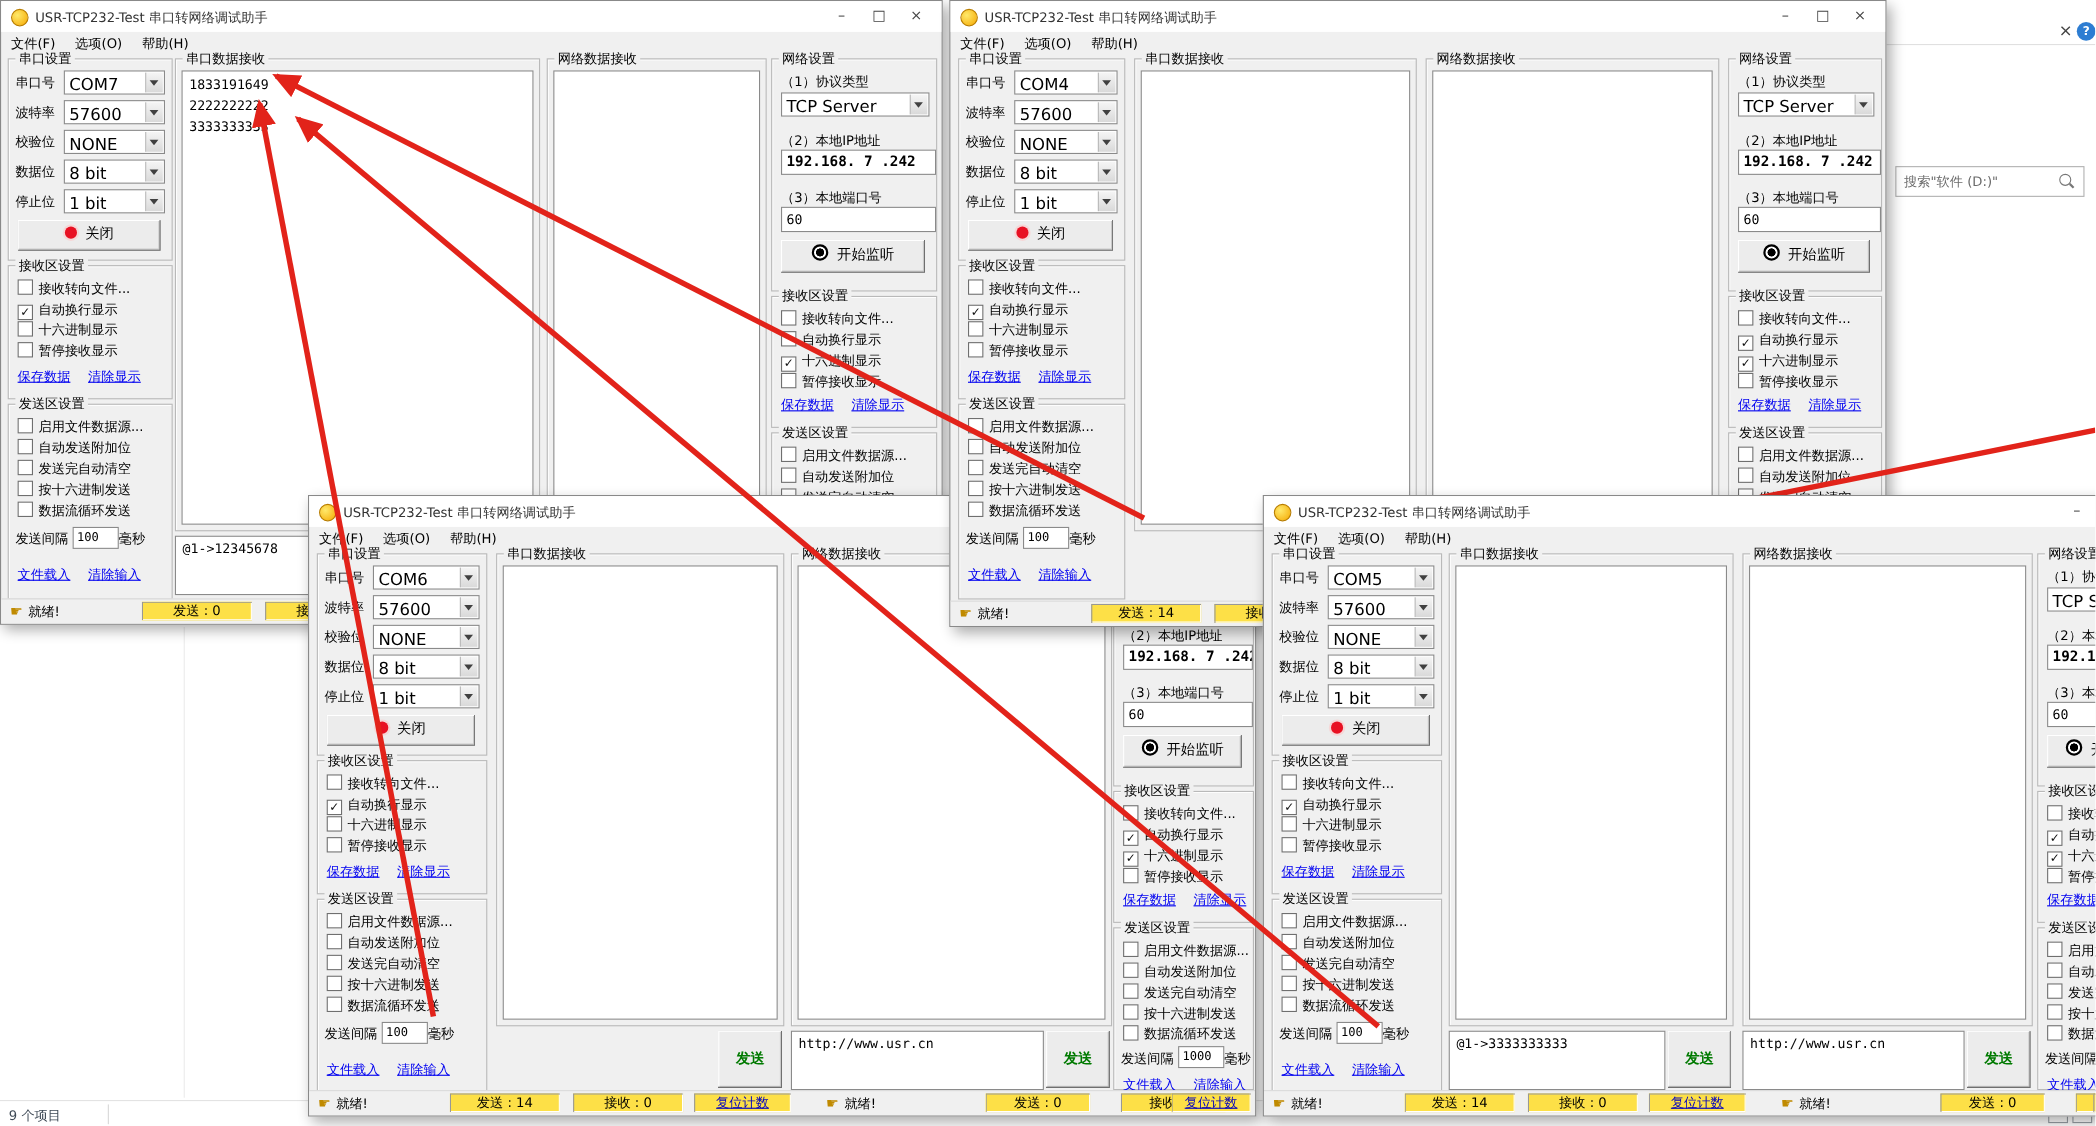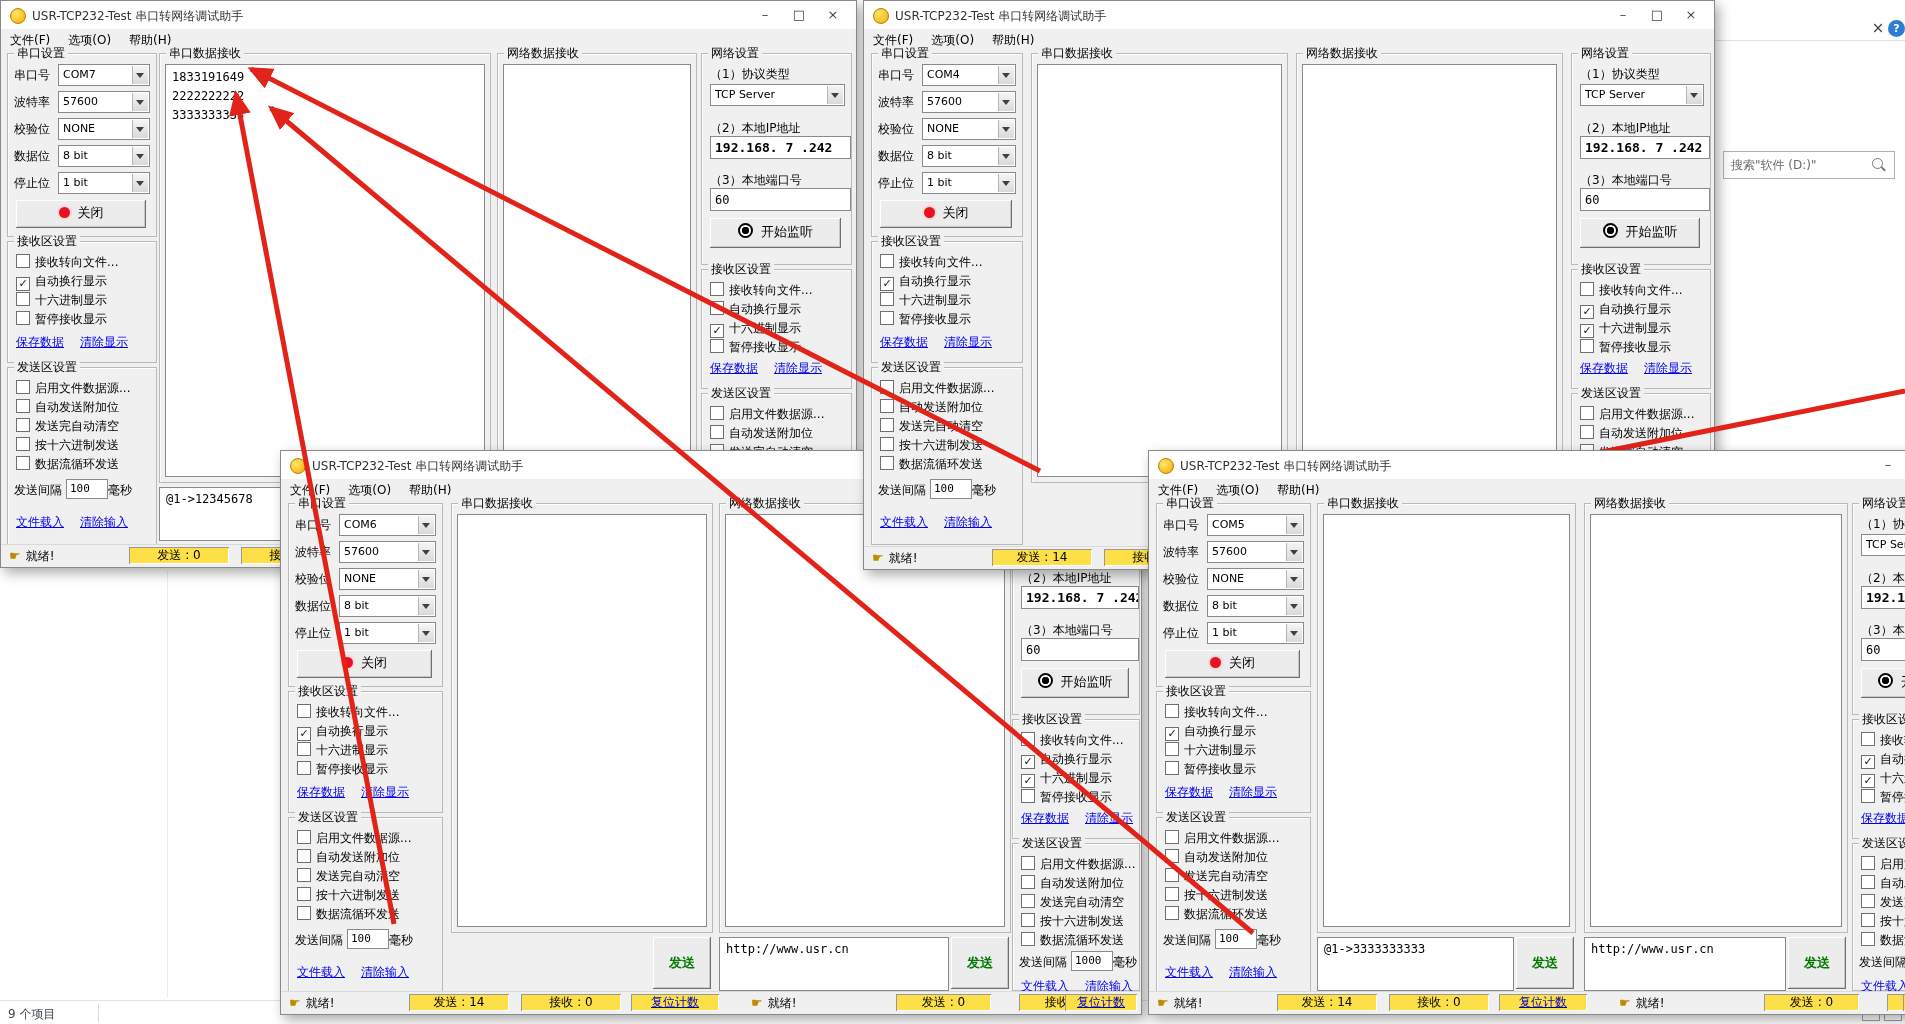--- a/index.html
+++ b/index.html
@@ -11,21 +11,21 @@
   .appic{position:absolute;left:9px;top:7px;width:14px;height:14px;border-radius:50%;
          background:radial-gradient(circle at 35% 35%,#ffe96b,#f5a800);border:1px solid #b97e00;}
   .tt{position:absolute;left:31px;top:7px;font-size:12px;color:#333;white-space:nowrap;}
   .ctr{position:absolute;top:0;width:34px;height:28px;line-height:28px;text-align:center;font-size:13px;color:#444;}
   .mb{position:absolute;left:0;top:28px;right:0;height:22px;}
   .mb .mi{display:inline-block;padding:3px 9px 0 9px;font-size:12px;}
   .grp{position:absolute;border:1px solid #b9b9b9;box-shadow:inset 1px 1px 0 #fdfdfd;}
   .gl{position:absolute;top:-8px;left:6px;background:#f0f0f0;padding:0 3px;font-size:12px;line-height:15px;white-space:nowrap;}
   .flab{position:absolute;font-size:12px;white-space:nowrap;}
   .combo{position:absolute;height:20px;background:#fff;border:1px solid #8a8a8a;}
-  .cv{position:absolute;left:4px;top:3px;font-size:11px;white-space:nowrap;}
+  .cv{position:absolute;left:4px;top:3px;font-size:15px;white-space:nowrap;}
   .cb{position:absolute;right:1px;top:1px;bottom:1px;width:15px;background:linear-gradient(#f5f5f5,#d9d9d9);border-left:1px solid #b5b5b5;}
   .cb:after{content:"";position:absolute;left:3px;top:7px;border:4px solid transparent;border-top:5px solid #404040;}
   .chk{position:absolute;white-space:nowrap;font-size:12px;}
   .bx{display:inline-block;width:12px;height:12px;background:#fff;border:1px solid #6f6f6f;margin-right:5px;
       vertical-align:-2px;font-size:11px;line-height:11px;text-align:center;font-weight:bold;color:#111;}
   .lnk{position:absolute;color:#0000f0;text-decoration:underline;font-size:12px;white-space:nowrap;cursor:pointer;}
   .btn{position:absolute;background:#ececec;box-shadow:inset -1px -1px 0 #6f6f6f,inset 1px 1px 0 #fff,inset -2px -2px 0 #c9c9c9;
        text-align:center;font-size:13px;}
   .dotred{display:inline-block;width:11px;height:11px;border-radius:50%;background:#e81123;margin-right:8px;vertical-align:-1px;
           box-shadow:0 0 0 2px #f6d7d7;}

